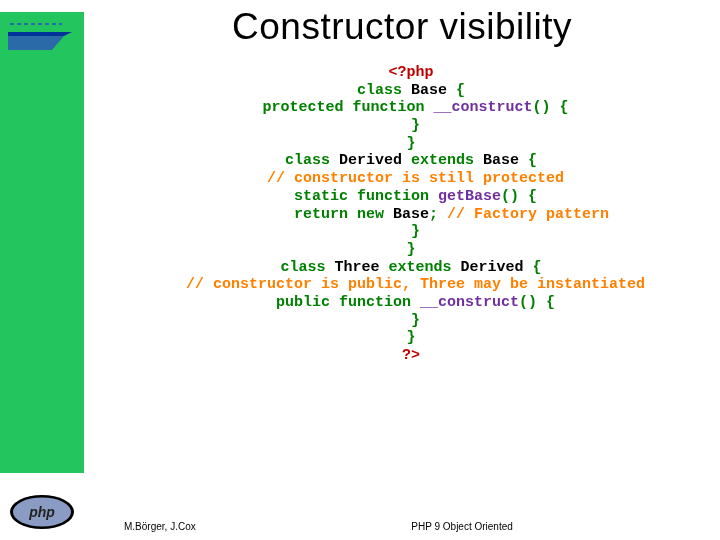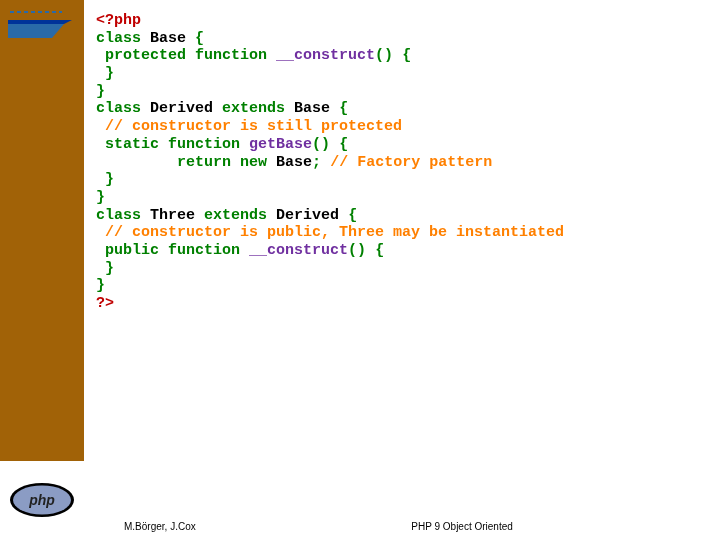--- a/index.html
+++ b/index.html
@@ -6,23 +6,23 @@
   body {
     width: 720px;
     height: 540px;
     background: #fff;
     font-family: Verdana, Geneva, sans-serif;
     position: relative;
     overflow: hidden;
   }
   .sidebar {
     position: absolute;
-    left: 0; top: 0;
+    left: 0; top: 12px;
     width: 84px; height: 461px;
-    background: #a16207;
+    background: #22c55e;
   }
   .ship-icon {
     position: absolute;
     left: 6px; top: 4px;
     width: 72px; height: 44px;
   }
   .php-logo {
     position: absolute;
     left: 8px; top: 480px;
     width: 68px; height: 40px;
@@ -53,26 +53,27 @@
   }
   .bullet-icon {
     flex: 0 0 26px;
     display: flex;
     align-items: center;
     justify-content: flex-start;
     padding-top: 3px;
   }
   .bullet-text { flex: 1; }
   .code {
-    padding-left: 12px;
+    padding-left: 18px;
     font-family: "Courier New", Courier, monospace;
     font-size: 15px;
     font-weight: bold;
     line-height: 1.18;
     white-space: pre;
+    text-align: center;
   }
   .c-tag  { color: #c00000; }
   .c-kw   { color: #008000; }
   .c-id   { color: #000; }
   .c-fn   { color: #7030a0; }
   .c-pun  { color: #008000; }
   .c-com  { color: #ff8000; }
   .footer {
     position: absolute;
     left: 100px; bottom: 8px;
@@ -95,20 +96,21 @@
     <polygon points="2,20 58,20 46,34 2,34" fill="#2a6aa8"></polygon>
   </svg>
   <svg class="php-logo" viewBox="0 0 68 40">
     <ellipse cx="34" cy="20" rx="32" ry="17" fill="#000"></ellipse>
     <ellipse cx="34" cy="20" rx="29" ry="14.5" fill="#8b9cc4"></ellipse>
     <text x="34" y="25" text-anchor="middle" font-family="Arial" font-size="14" font-weight="bold" font-style="italic" fill="#222">php</text>
   </svg>
 </div>
 
 <div class="content">
+  <h1 class="title">Constructor visibility</h1>
 
   <div class="bullets">
   </div>
 
   <div class="code"><span class="c-tag">&lt;?php</span>
 <span class="c-kw">class</span> <span class="c-id">Base</span> <span class="c-pun">{</span>
  <span class="c-kw">protected</span> <span class="c-kw">function</span> <span class="c-fn">__construct</span><span class="c-pun">()</span> <span class="c-pun">{</span>
  <span class="c-pun">}</span>
 <span class="c-pun">}</span>
 <span class="c-kw">class</span> <span class="c-id">Derived</span> <span class="c-kw">extends</span> <span class="c-id">Base</span> <span class="c-pun">{</span>

